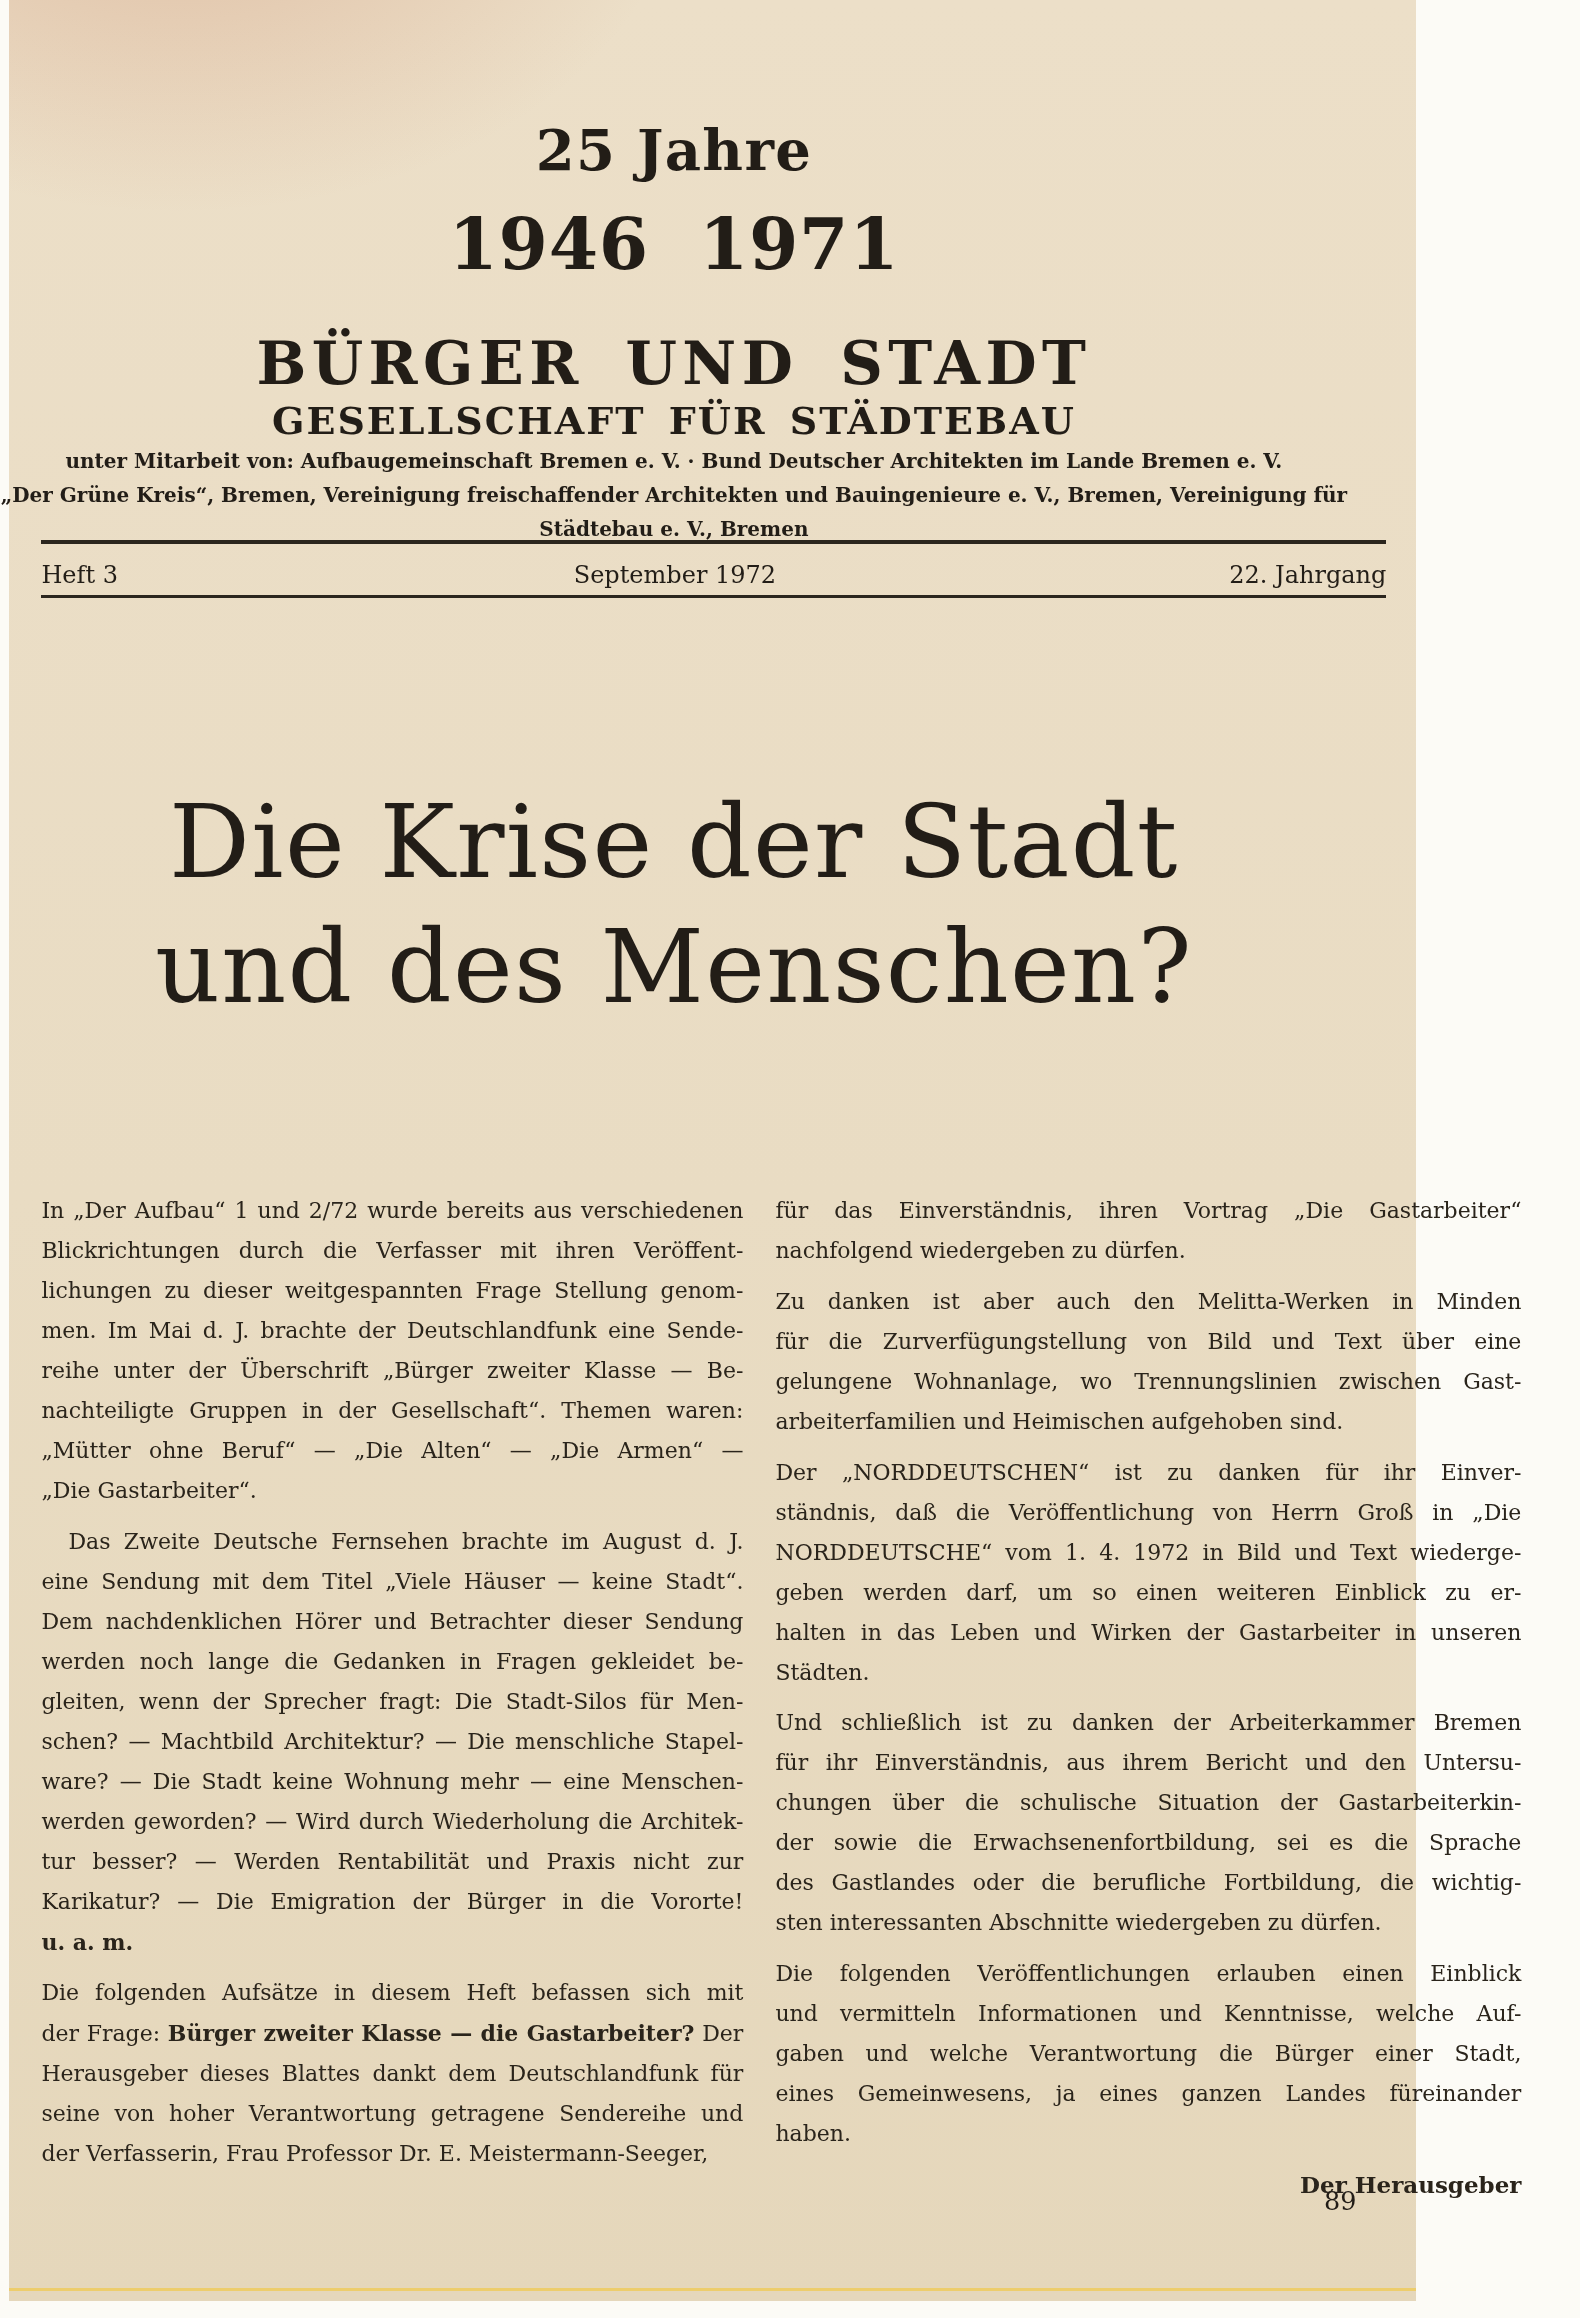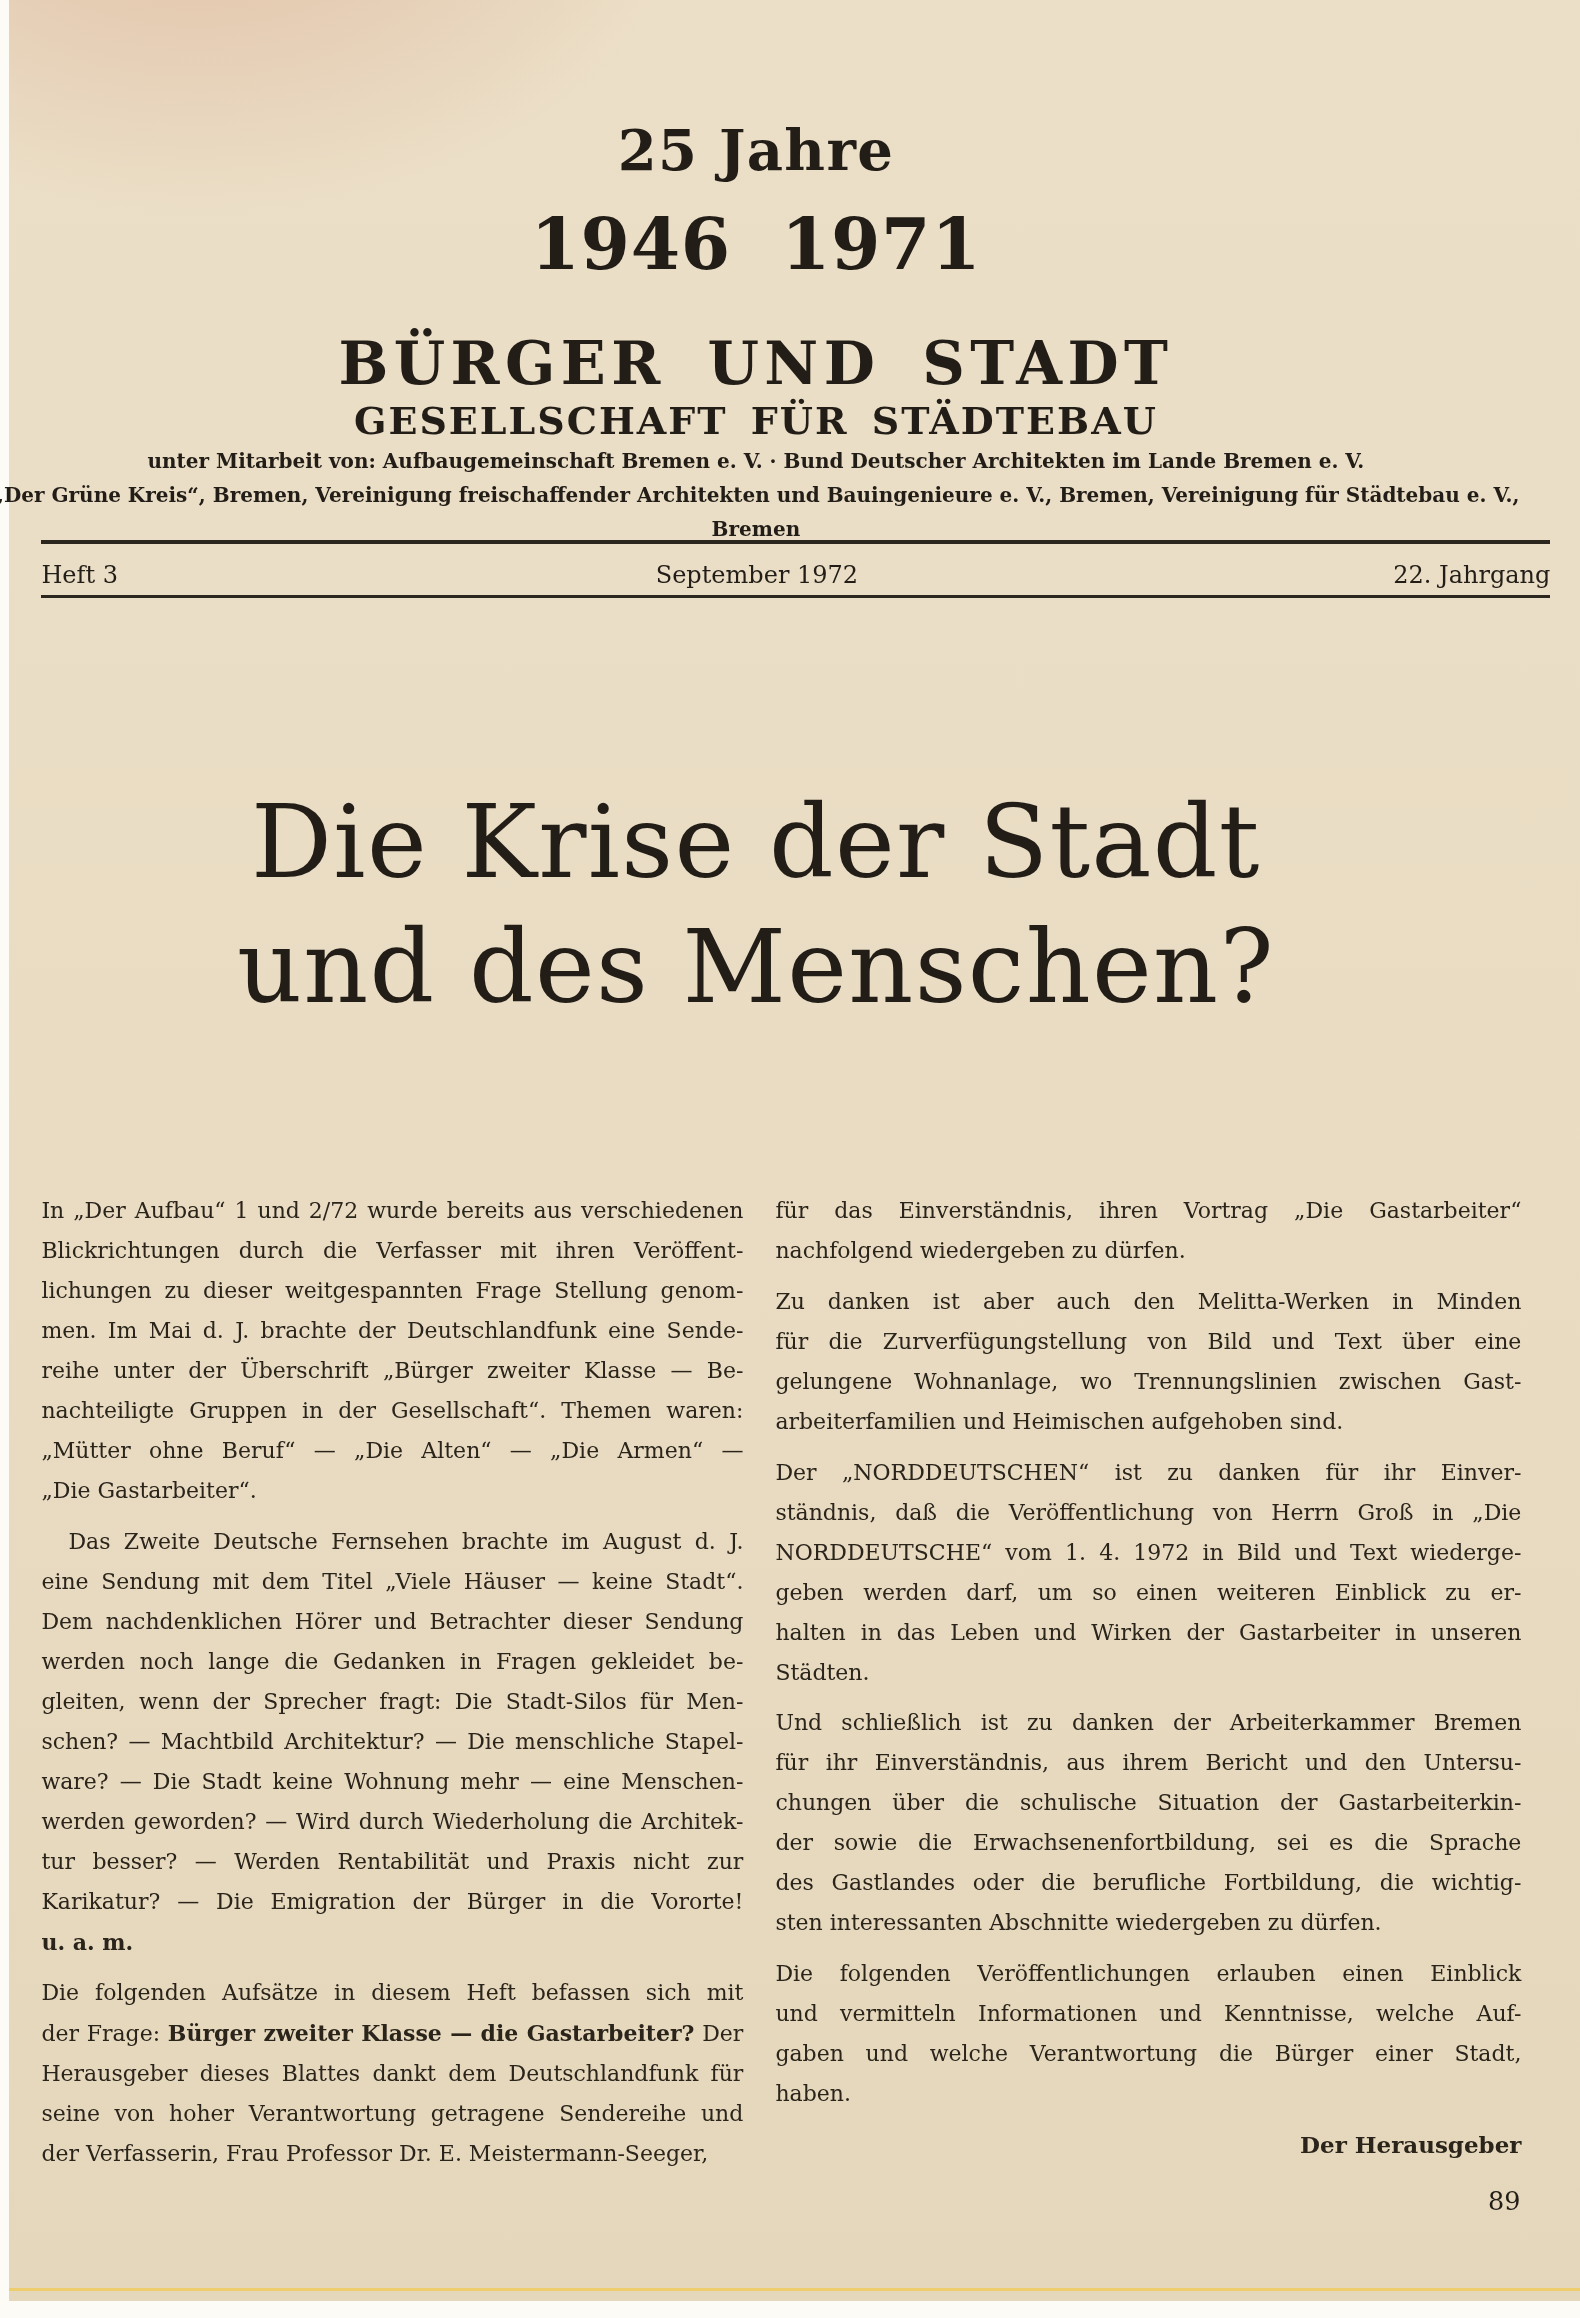--- a/index.html
+++ b/index.html
@@ -5,21 +5,21 @@
   html,body{margin:0;padding:0;}
   body{
     width:1581px;height:2319px;
     background:#fcfbf6;
     font-family:"DejaVu Serif", serif;
     color:var(--ink,#221d17);
     -webkit-font-smoothing:antialiased;
   }
   .canvas{position:relative;width:1581px;height:2319px;overflow:hidden;background:#fcfbf6;}
   .paper{
-    position:absolute;left:9.4px;top:0;width:1571px;height:2301px;
+    position:absolute;left:9.4px;top:0;width:1407px;height:2301px;
     background:
       radial-gradient(874px 605px at 12% -6%, rgba(198,126,92,.34), rgba(198,126,92,0) 58%),
       radial-gradient(1143px 437px at 75% -12%, rgba(200,146,104,.16), rgba(200,146,104,0) 55%),
       linear-gradient(180deg,#ecdfc8 0%,#e9dcc3 52%,#e5d7bb 100%);
   }
   .gold-line{position:absolute;left:0;right:0;bottom:10px;height:2.7px;background:var(--accent_line,#eecb5e);opacity:.85;}
 
   .centered{position:absolute;left:0;width:100%;text-align:center;transform:translateX(-39px);}
 
   .anniversary{top:120px;font-size:56px;line-height:60px;font-weight:bold;letter-spacing:1.3px;}
@@ -150,20 +150,21 @@
               <div class="line">für ihr Einverständnis, aus ihrem Bericht und den Untersu-</div>
               <div class="line">chungen über die schulische Situation der Gastarbeiterkin-</div>
               <div class="line">der sowie die Erwachsenenfortbildung, sei es die Sprache</div>
               <div class="line">des Gastlandes oder die berufliche Fortbildung, die wichtig-</div>
               <div class="line last">sten interessanten Abschnitte wiedergeben zu dürfen.</div>
             </div>
             <div class="para">
               <div class="line">Die folgenden Veröffentlichungen erlauben einen Einblick</div>
               <div class="line">und vermitteln Informationen und Kenntnisse, welche Auf-</div>
               <div class="line">gaben und welche Verantwortung die Bürger einer Stadt,</div>
+              <div class="line">eines Gemeinwesens, ja eines ganzen Landes füreinander</div>
               <div class="line last">haben.</div>
             </div>
           </div>
         <div class="signature">Der Herausgeber</div>
       </div>
     </div>
 
     <div class="pageno">89</div>
 
     <div class="gold-line"></div>

